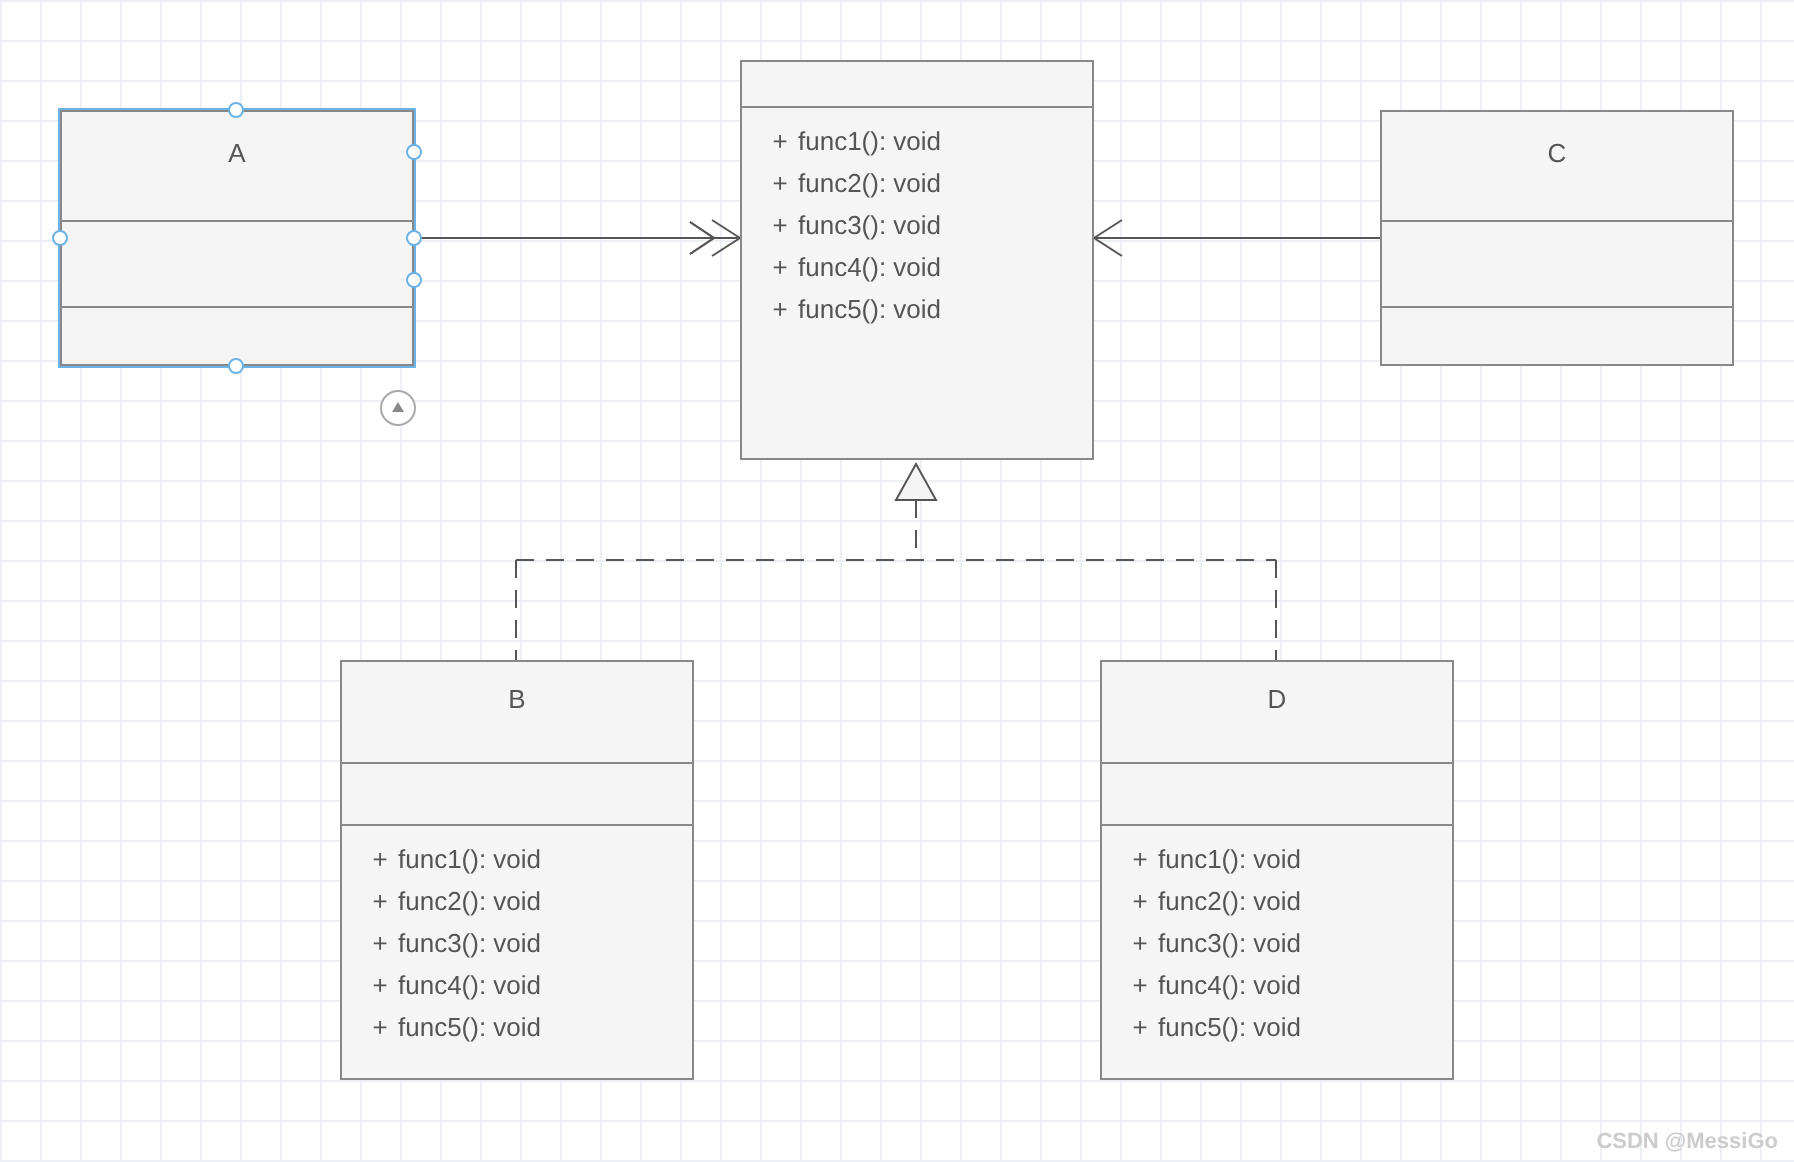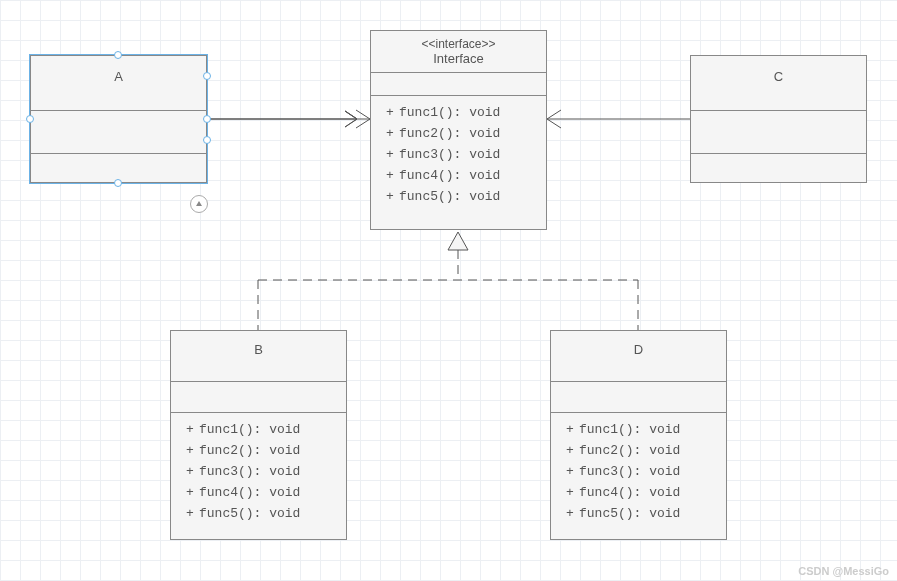--- a/index.html
+++ b/index.html
@@ -7,21 +7,21 @@
   .grid{position:absolute;inset:0;
     background-image:
       linear-gradient(to right,#eceff3 1px,transparent 1px),
       linear-gradient(to bottom,#eceff3 1px,transparent 1px);
     background-size:20px 20px;}
   .canvas{position:absolute;inset:0;}
   .box{position:absolute;background:#f5f5f5;border:1px solid #888;box-sizing:border-box;}
   .titlecell{border-bottom:1px solid #888;text-align:center;padding:6px 4px;}
   .attrcell{border-bottom:1px solid #888;min-height:22px;}
   .opscell{padding:6px 10px;}
-  .opline{line-height:21px;white-space:nowrap;font-family:Liberation Mono, monospace;}
+  .opline{line-height:21px;white-space:nowrap;}
   .opline .vis{display:inline-block;width:18px;text-align:center;}
   .stereo{display:block;font-size:12px;}
   
   .handle{position:absolute;width:8px;height:8px;background:#fff;border:1px solid #6bb2e6;border-radius:50%;box-sizing:border-box;}
   .selA{outline:1px solid #6bb2e6;}
   .arrowBtn{position:absolute;width:16px;height:16px;border:1.5px solid #aaa;border-radius:50%;display:flex;align-items:center;justify-content:center;background:#fff;}
   .arrowBtn svg{width:10px;height:10px;}
   svg.conn{position:absolute;inset:0;width:897px;height:581px;pointer-events:none;}
   .watermark{position:absolute;right:8px;bottom:4px;font-size:11px;color:#ccc;font-weight:bold;}
 </style>
@@ -65,24 +65,20 @@
 <div class="handle" style="left:114px;top:179px"></div>
 <div class="handle" style="left:203px;top:72px"></div>
 <div class="handle" style="left:203px;top:136px"></div>
 <div class="arrowBtn" style="left:190px;top:195px">
   <svg viewBox="0 0 10 10">
         <polygon points="5,2 8,7 2,7" fill="#888"></polygon>
       </svg>
 </div>
 
 <div class="box" style="left:370px;top:30px;width:177px;height:200px">
-  <div class="titlecell">
-    <span class="stereo">&lt;&lt;interface&gt;&gt;</span>
-    <span>Interface</span>
-  </div>
   <div class="attrcell" style="height:12px"></div>
   <div class="opscell">
     <div class="opline"><span class="vis">+</span><span>func1(): void</span></div>
     <div class="opline"><span class="vis">+</span><span>func2(): void</span></div>
     <div class="opline"><span class="vis">+</span><span>func3(): void</span></div>
     <div class="opline"><span class="vis">+</span><span>func4(): void</span></div>
     <div class="opline"><span class="vis">+</span><span>func5(): void</span></div>
   </div>
 </div>
 

